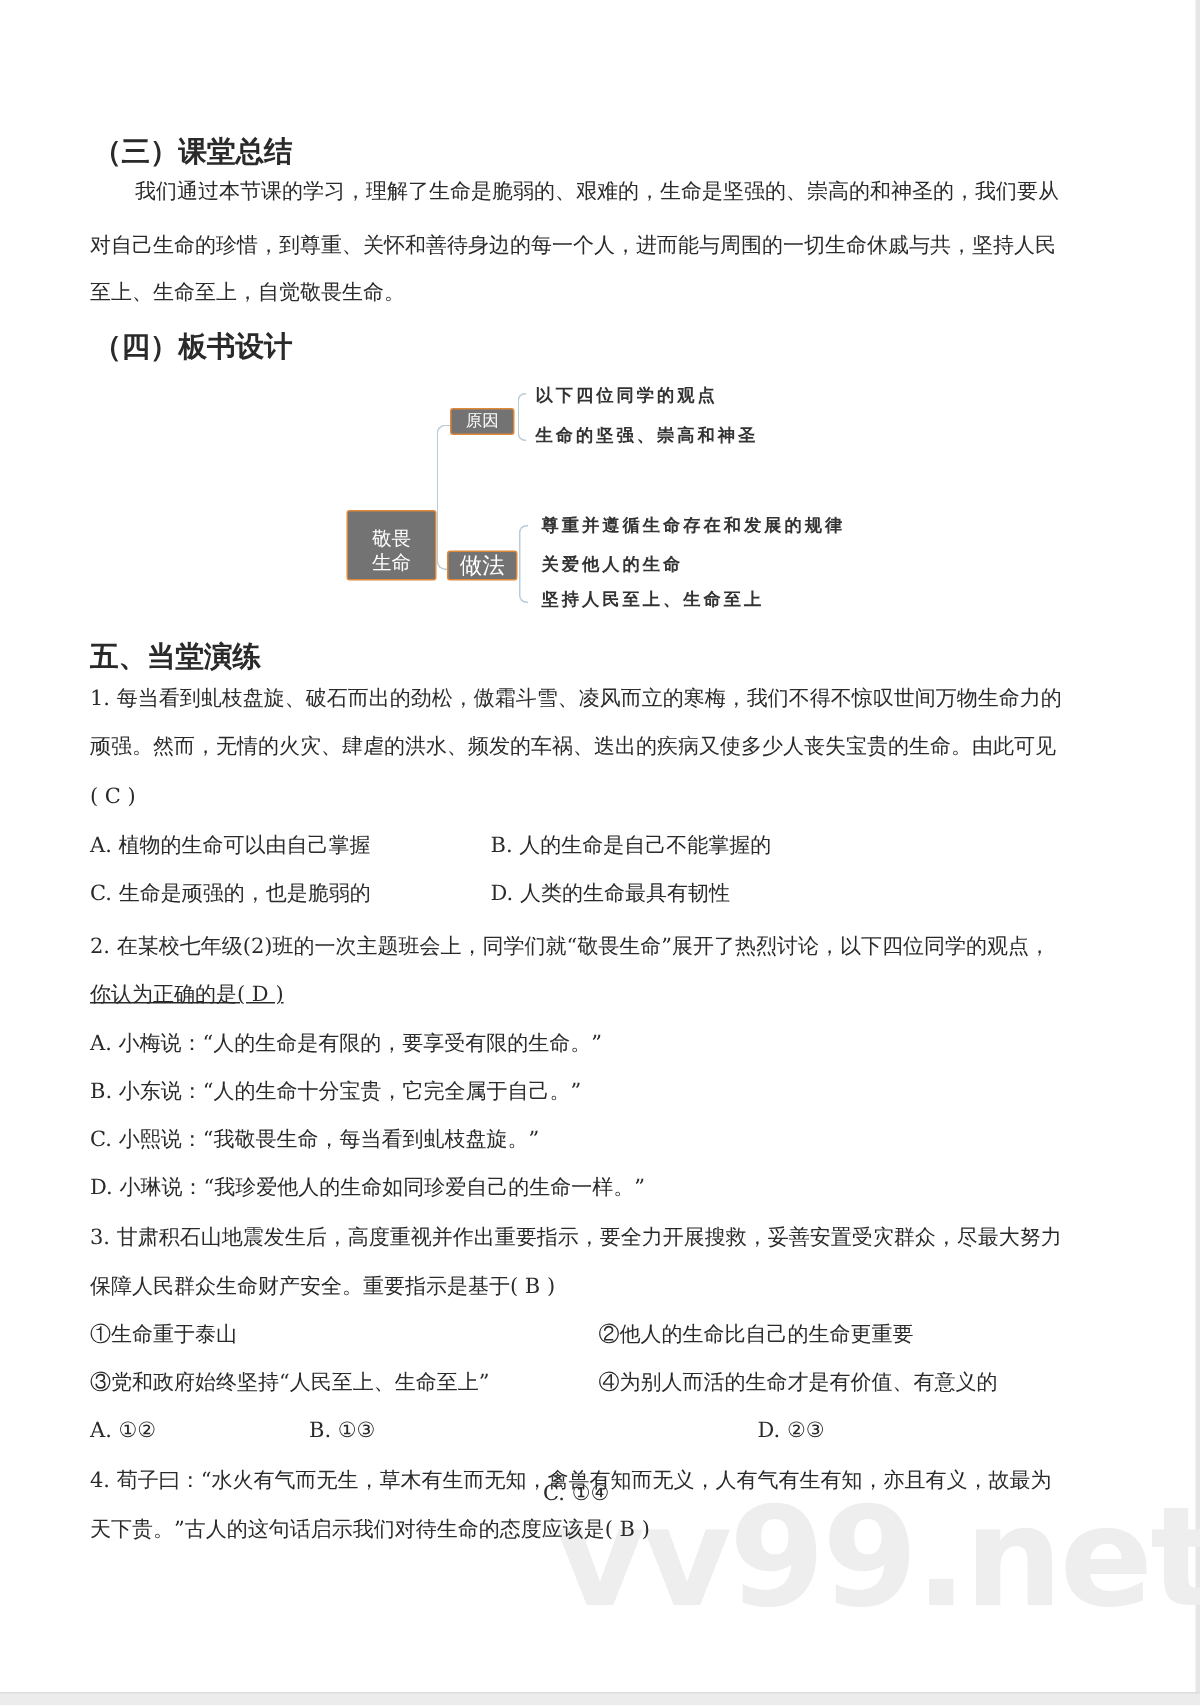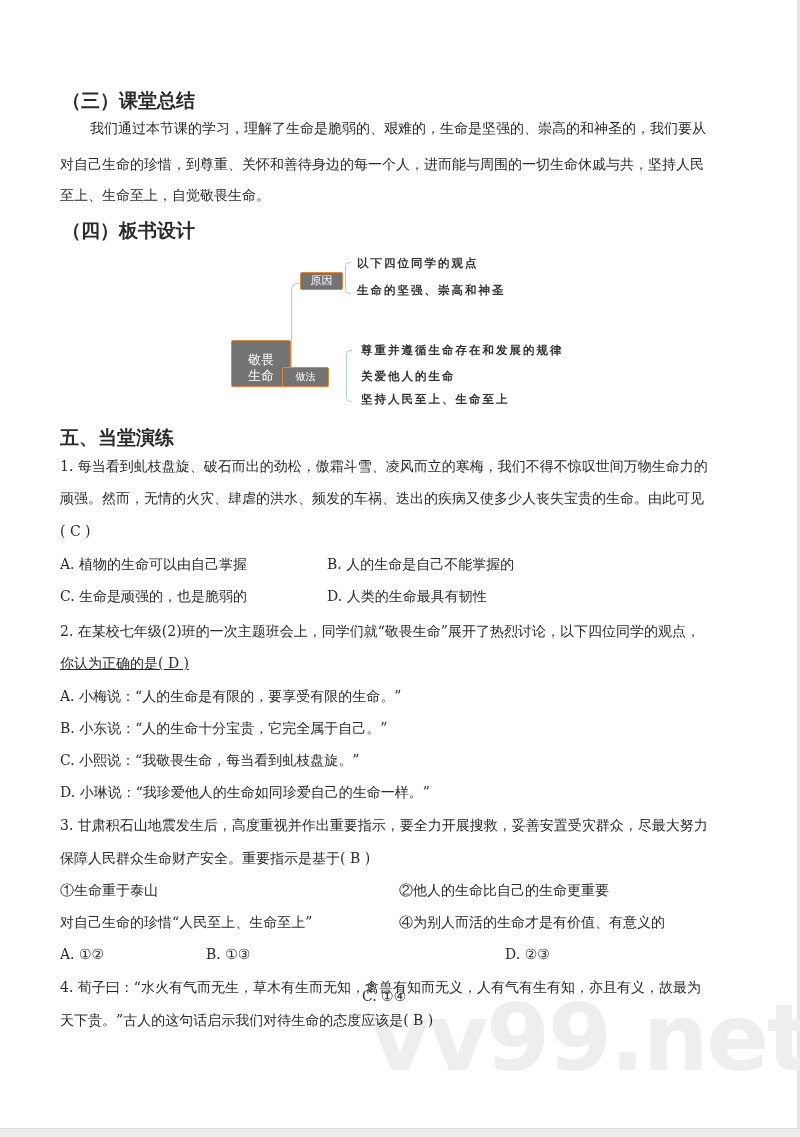--- a/index.html
+++ b/index.html
@@ -31,21 +31,21 @@
 <div class="heading fg" style="left:62px;top:218px;">（四）板书设计</div>
 
 <div>
   <div class="box" style="left:231px;top:312px;width:58px;height:34px;font-size:13px;line-height:16px;padding-top:11px;margin-top:28px;">
     <div>敬畏</div>
     <div>生命</div>
   </div>
 
   <div class="conn" style="left:291px;top:283px;width:8px;height:95px;border-right:none;border-radius:6px 0 0 6px;"></div>
   <div class="box" style="left:300px;top:272px;width:41px;height:16px;font-size:11px;line-height:16px;">原因</div>
-  <div class="box" style="left:282px;top:367px;width:45px;height:18px;font-size:10px;line-height:18px;">做法</div>
+  <div class="box" style="left:298px;top:367px;width:45px;height:18px;font-size:15px;line-height:18px;">做法</div>
 
   <div class="conn" style="left:345px;top:262px;width:5px;height:30px;border-right:none;border-radius:5px 0 0 5px;"></div>
   <div class="conn" style="left:346px;top:350px;width:5px;height:50px;border-right:none;border-radius:5px 0 0 5px;"></div>
 
   <div class="leaf" style="left:357px;top:256px;">以下四位同学的观点</div>
   <div class="leaf" style="left:357px;top:283px;">生命的坚强、崇高和神圣</div>
   <div class="leaf" style="left:361px;top:343px;">尊重并遵循生命存在和发展的规律</div>
   <div class="leaf" style="left:361px;top:369px;">关爱他人的生命</div>
   <div class="leaf" style="left:361px;top:392px;">坚持人民至上、生命至上</div>
 </div>
@@ -69,21 +69,21 @@
   <div class="line fg" style="left:60px;top:719px;">B. 小东说：“人的生命十分宝贵，它完全属于自己。”</div>
   <div class="line fg" style="left:60px;top:751px;">C. 小熙说：“我敬畏生命，每当看到虬枝盘旋。”</div>
   <div class="line fg" style="left:60px;top:783px;">D. 小琳说：“我珍爱他人的生命如同珍爱自己的生命一样。”</div>
 </div>
 
 <div>
   <div class="line fg" style="left:60px;top:816px;">3. 甘肃积石山地震发生后，高度重视并作出重要指示，要全力开展搜救，妥善安置受灾群众，尽最大努力</div>
   <div class="line fg" style="left:60px;top:849px;">保障人民群众生命财产安全。重要指示是基于(   B   )</div>
   <div class="line fg" style="left:60px;top:881px;">①生命重于泰山</div>
   <div class="line fg" style="left:399px;top:881px;">②他人的生命比自己的生命更重要</div>
-  <div class="line fg" style="left:60px;top:913px;">对自己生命的珍惜“人民至上、生命至上”</div>
+  <div class="line fg" style="left:60px;top:913px;">③党和政府始终坚持“人民至上、生命至上”</div>
   <div class="line fg" style="left:399px;top:913px;">④为别人而活的生命才是有价值、有意义的</div>
   <div class="line fg" style="left:60px;top:945px;">A. ①②</div>
   <div class="line fg" style="left:206px;top:945px;">B. ①③</div>
   <div class="line fg" style="left:362px;top:945px;margin-top:42px;">C. ①④</div>
   <div class="line fg" style="left:505px;top:945px;">D. ②③</div>
 </div>
 
 <div>
   <div class="line fg" style="left:60px;top:978px;">4. 荀子曰：“水火有气而无生，草木有生而无知，禽兽有知而无义，人有气有生有知，亦且有义，故最为</div>
   <div class="line fg" style="left:60px;top:1011px;">天下贵。”古人的这句话启示我们对待生命的态度应该是(   B   )</div>

